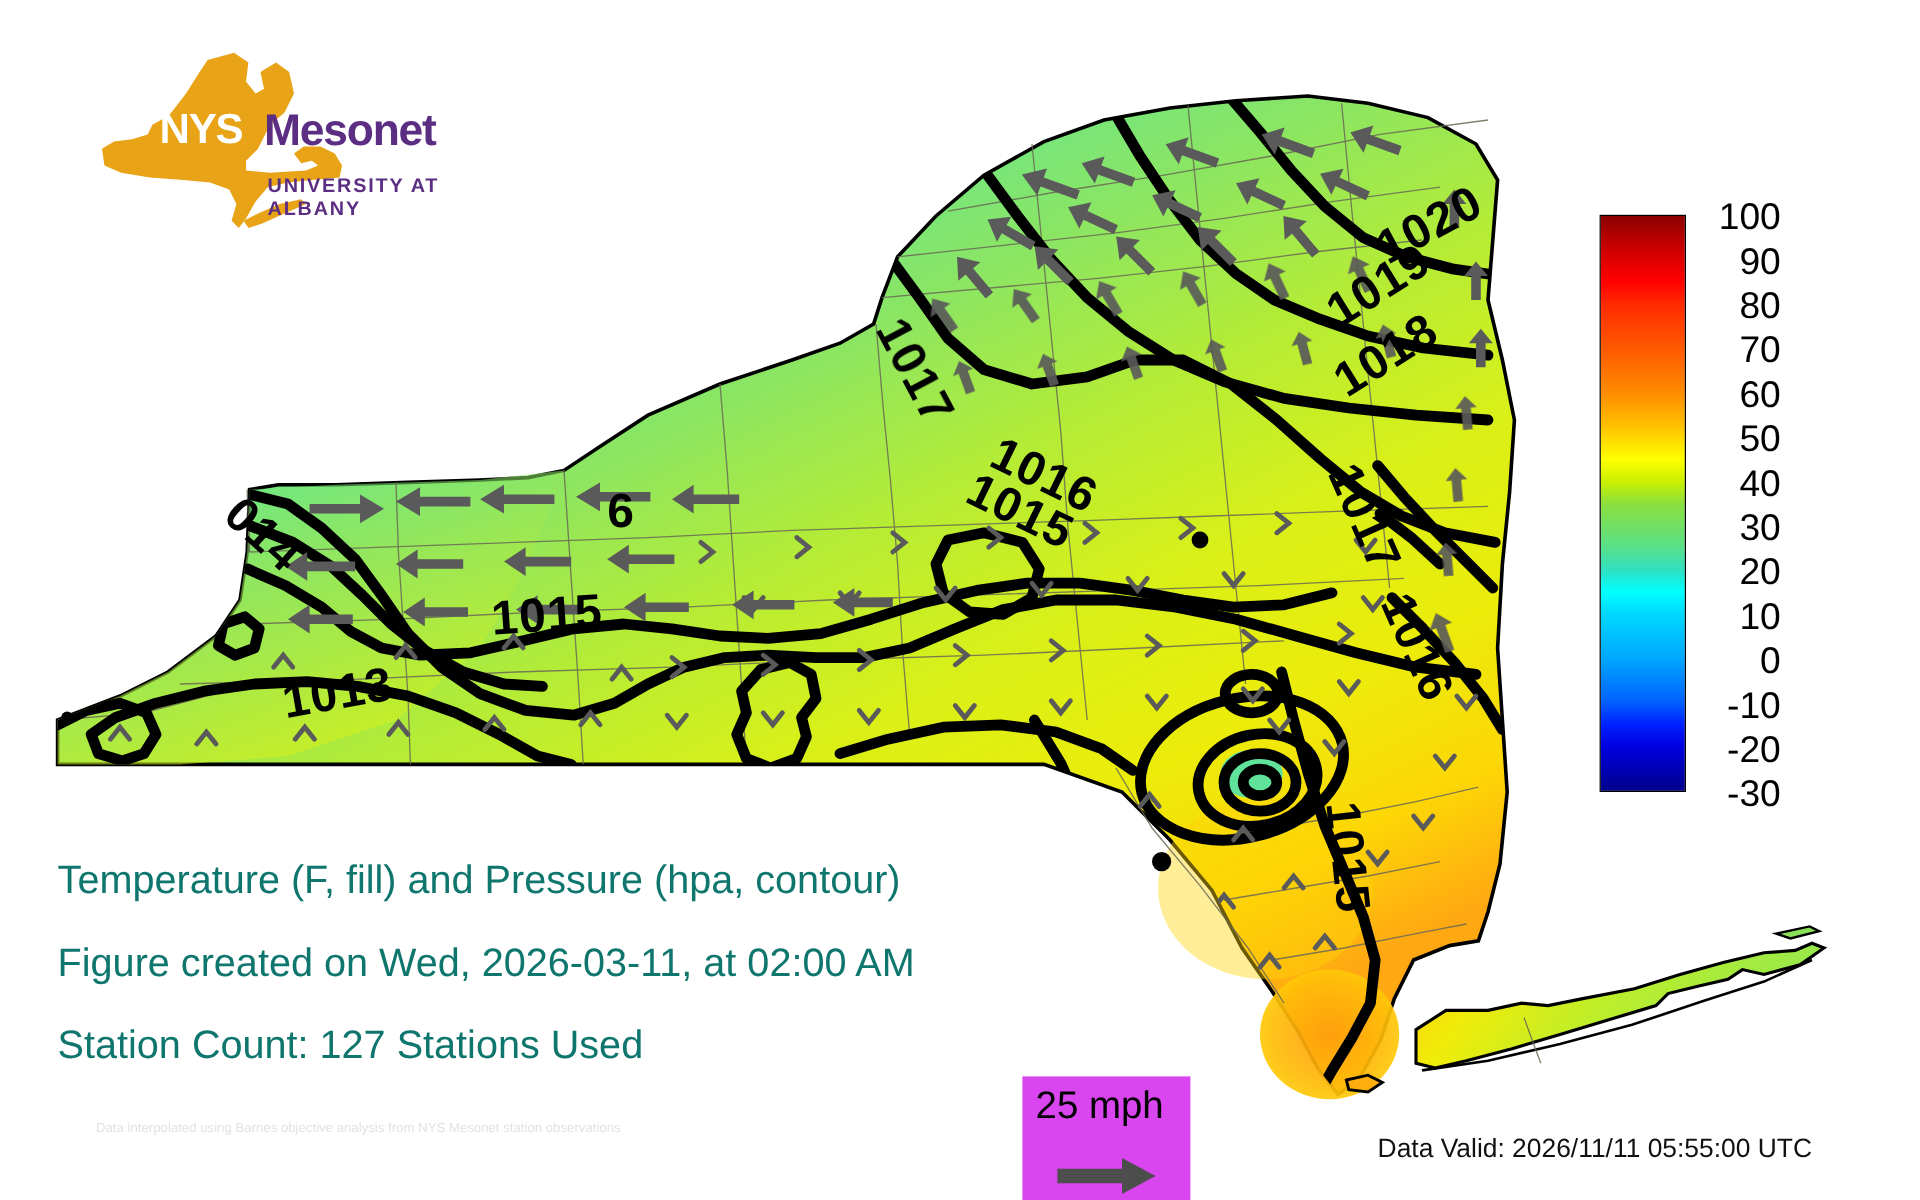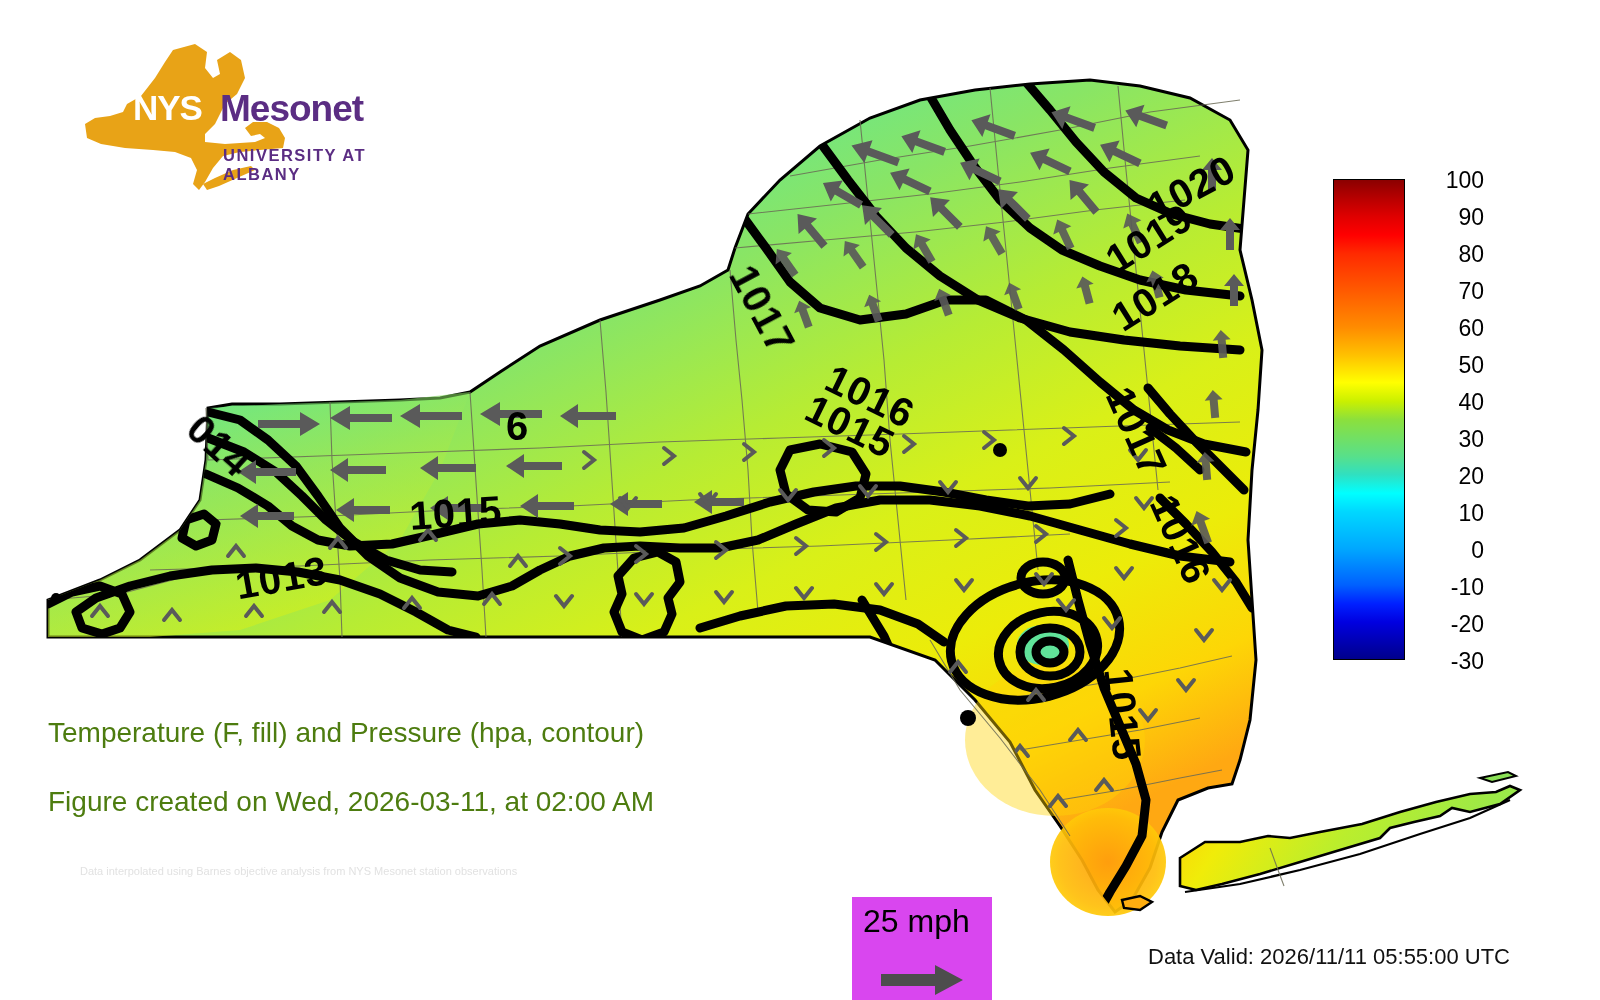--- a/index.html
+++ b/index.html
@@ -23,27 +23,27 @@
   
   #colorbar{position:absolute;left:1333px;top:179px;width:72px;height:481px;
             border:1px solid #000;box-sizing:border-box;
             background:linear-gradient(to bottom,
               #8b0000 0%, #b80000 3.9%, #e00000 7.7%, #ff0000 11.5%,
               #ff2a00 15.4%, #ff5a00 23.1%, #ff8c00 30.8%, #ffc000 36.5%,
               #ffff00 42.3%, #caf000 46.2%, #8ce03c 50.0%, #58e08a 57.7%,
               #30e0c0 61.5%, #00ffff 65.4%, #00d8ff 69.2%, #00a8ff 76.9%,
               #0060ff 84.6%, #0020ff 88.5%, #0000e0 92.3%, #00008b 100%);}
   #cb-labels{position:absolute;left:1412px;top:165px;width:100px;height:515px;}
-  .cb-lab{position:absolute;left:0;width:72px;text-align:right;font-size:23px;
+  .cb-lab{position:absolute;left:0;width:72px;text-align:right;font-size:31px;
           line-height:31px;font-family:"Liberation Sans",sans-serif;color:#000;}
 
   
   #captions{position:absolute;left:48px;top:718px;width:830px;}
-  .cap-line{font-size:28px;line-height:30px;margin-bottom:39px;white-space:nowrap;
-            font-family:"Liberation Sans",sans-serif;color:#4d7c0f;}
+  .cap-line{font-size:33px;line-height:30px;margin-bottom:39px;white-space:nowrap;
+            font-family:"Liberation Sans",sans-serif;color:#0f766e;}
   .cap-faint{font-size:11px;color:#e2e2e2;margin-bottom:0;margin-left:32px;}
 
   
   #wind-legend{position:absolute;left:852px;top:861px;width:140px;height:139px;
                background:#d946ef;margin-top:36px;}
   #wind-legend .wl-text{position:absolute;left:11px;top:6px;font-size:32px;
                line-height:36px;font-family:"Liberation Sans",sans-serif;color:#000;}
   #wind-legend .wl-arrow{position:absolute;left:29px;top:66px;}
 
   
@@ -387,20 +387,21 @@
   <span class="cb-lab" style="top:333px;">10</span>
   <span class="cb-lab" style="top:370px;">0</span>
   <span class="cb-lab" style="top:407px;">-10</span>
   <span class="cb-lab" style="top:444px;">-20</span>
   <span class="cb-lab" style="top:481px;">-30</span>
 </div>
 
 <div id="captions">
   <div class="cap-line">Temperature (F, fill) and Pressure (hpa, contour)</div>
   <div class="cap-line">Figure created on Wed, 2026-03-11, at 02:00 AM</div>
+  <div class="cap-line">Station Count: 127 Stations Used</div>
   <div class="cap-line cap-faint">Data interpolated using Barnes objective analysis from NYS Mesonet station observations</div>
 </div>
 
 <div id="wind-legend">
   <div class="wl-text">25 mph</div>
   <svg class="wl-arrow" width="84" height="34" viewBox="0 0 84 34">
     <path d="M0 11 L54 11 L54 2 L82 17 L54 32 L54 23 L0 23 Z" fill="#4d4d4d"></path>
   </svg>
 </div>
 

